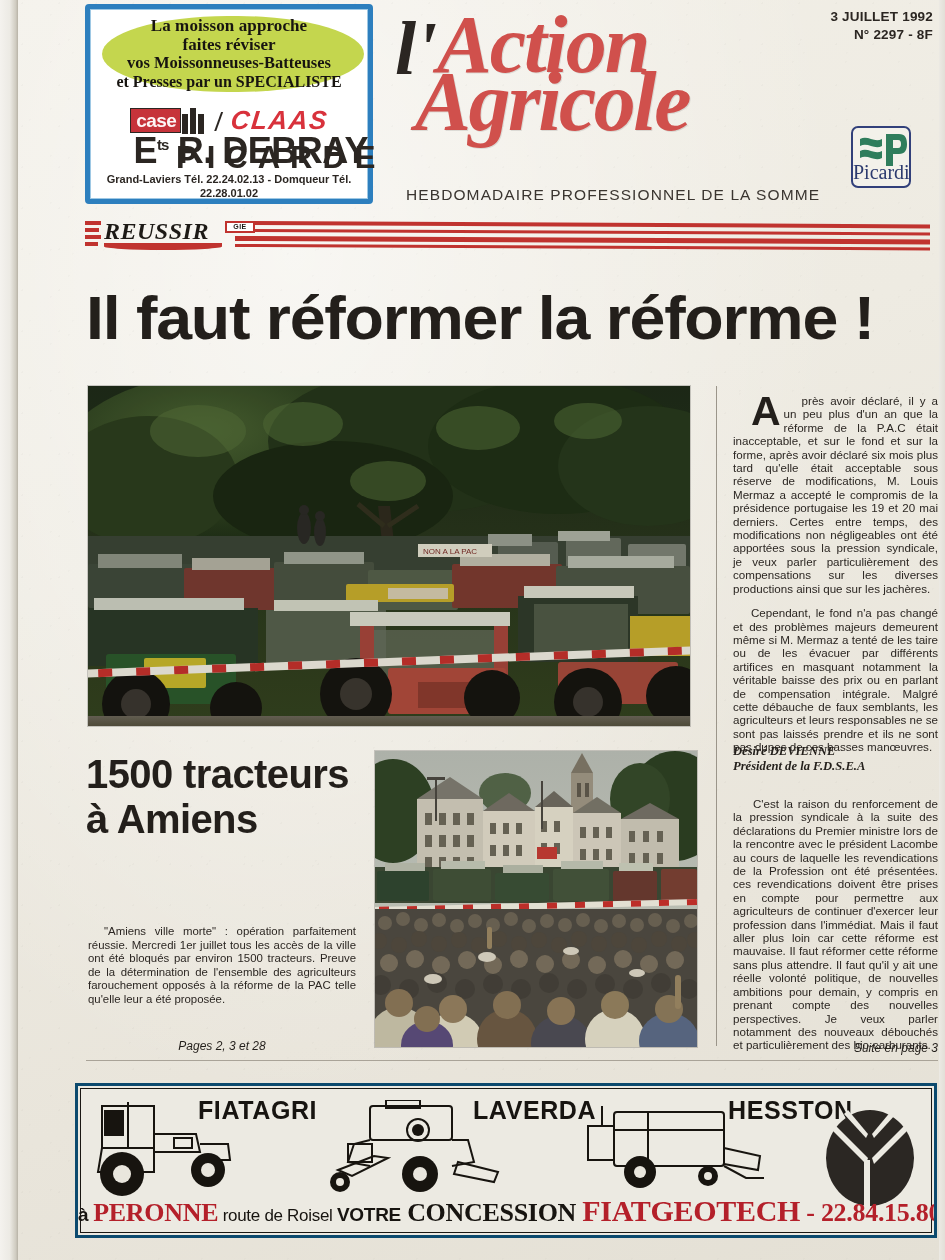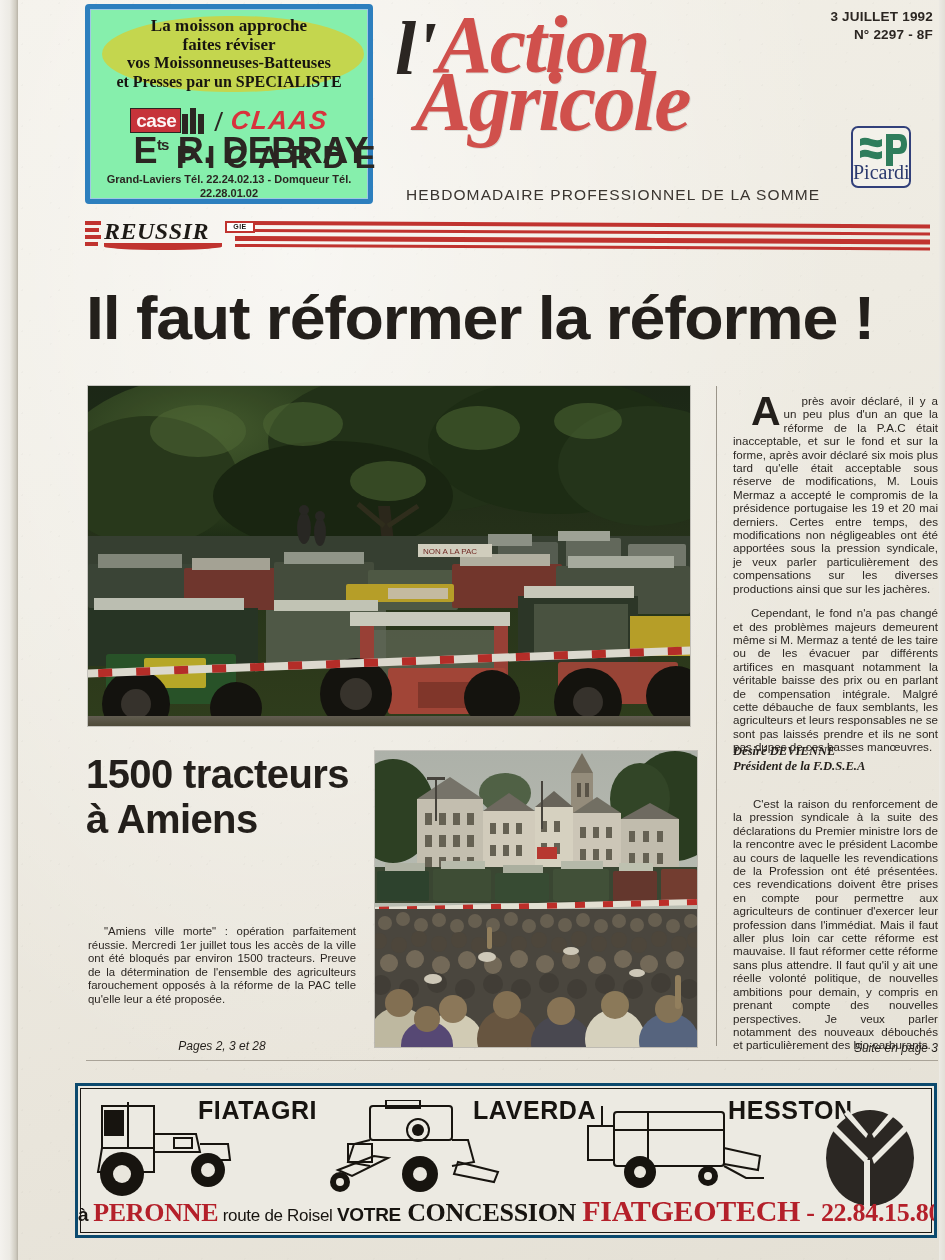--- a/index.html
+++ b/index.html
@@ -44,21 +44,21 @@
       radial-gradient(circle at 62% 31%, rgba(0,0,0,.018) 0 1px, transparent 1px),
       radial-gradient(circle at 83% 67%, rgba(0,0,0,.02) 0 1px, transparent 1px),
       radial-gradient(circle at 27% 79%, rgba(0,0,0,.016) 0 1px, transparent 1px);
     background-size: 37px 41px, 53px 47px, 61px 59px, 43px 67px;
     opacity:.9;
   }
 
   
   .ad-debray {
     position: absolute; left: 85px; top: 4px; width: 288px; height: 200px;
-    background: #86efac;
+    background: #ffffff;
     border: 5px solid #2d7fbe;
     border-radius: 4px;
     box-shadow: 0 0 0 1px #9ec8e4 inset;
     overflow: hidden;
   }
   .ad-debray .blob {
     position: absolute; left: 12px; top: 7px; width: 262px; height: 76px;
     background: #c4d64e; border-radius: 50%/52%;
   }
   .ad-debray .slogan {

